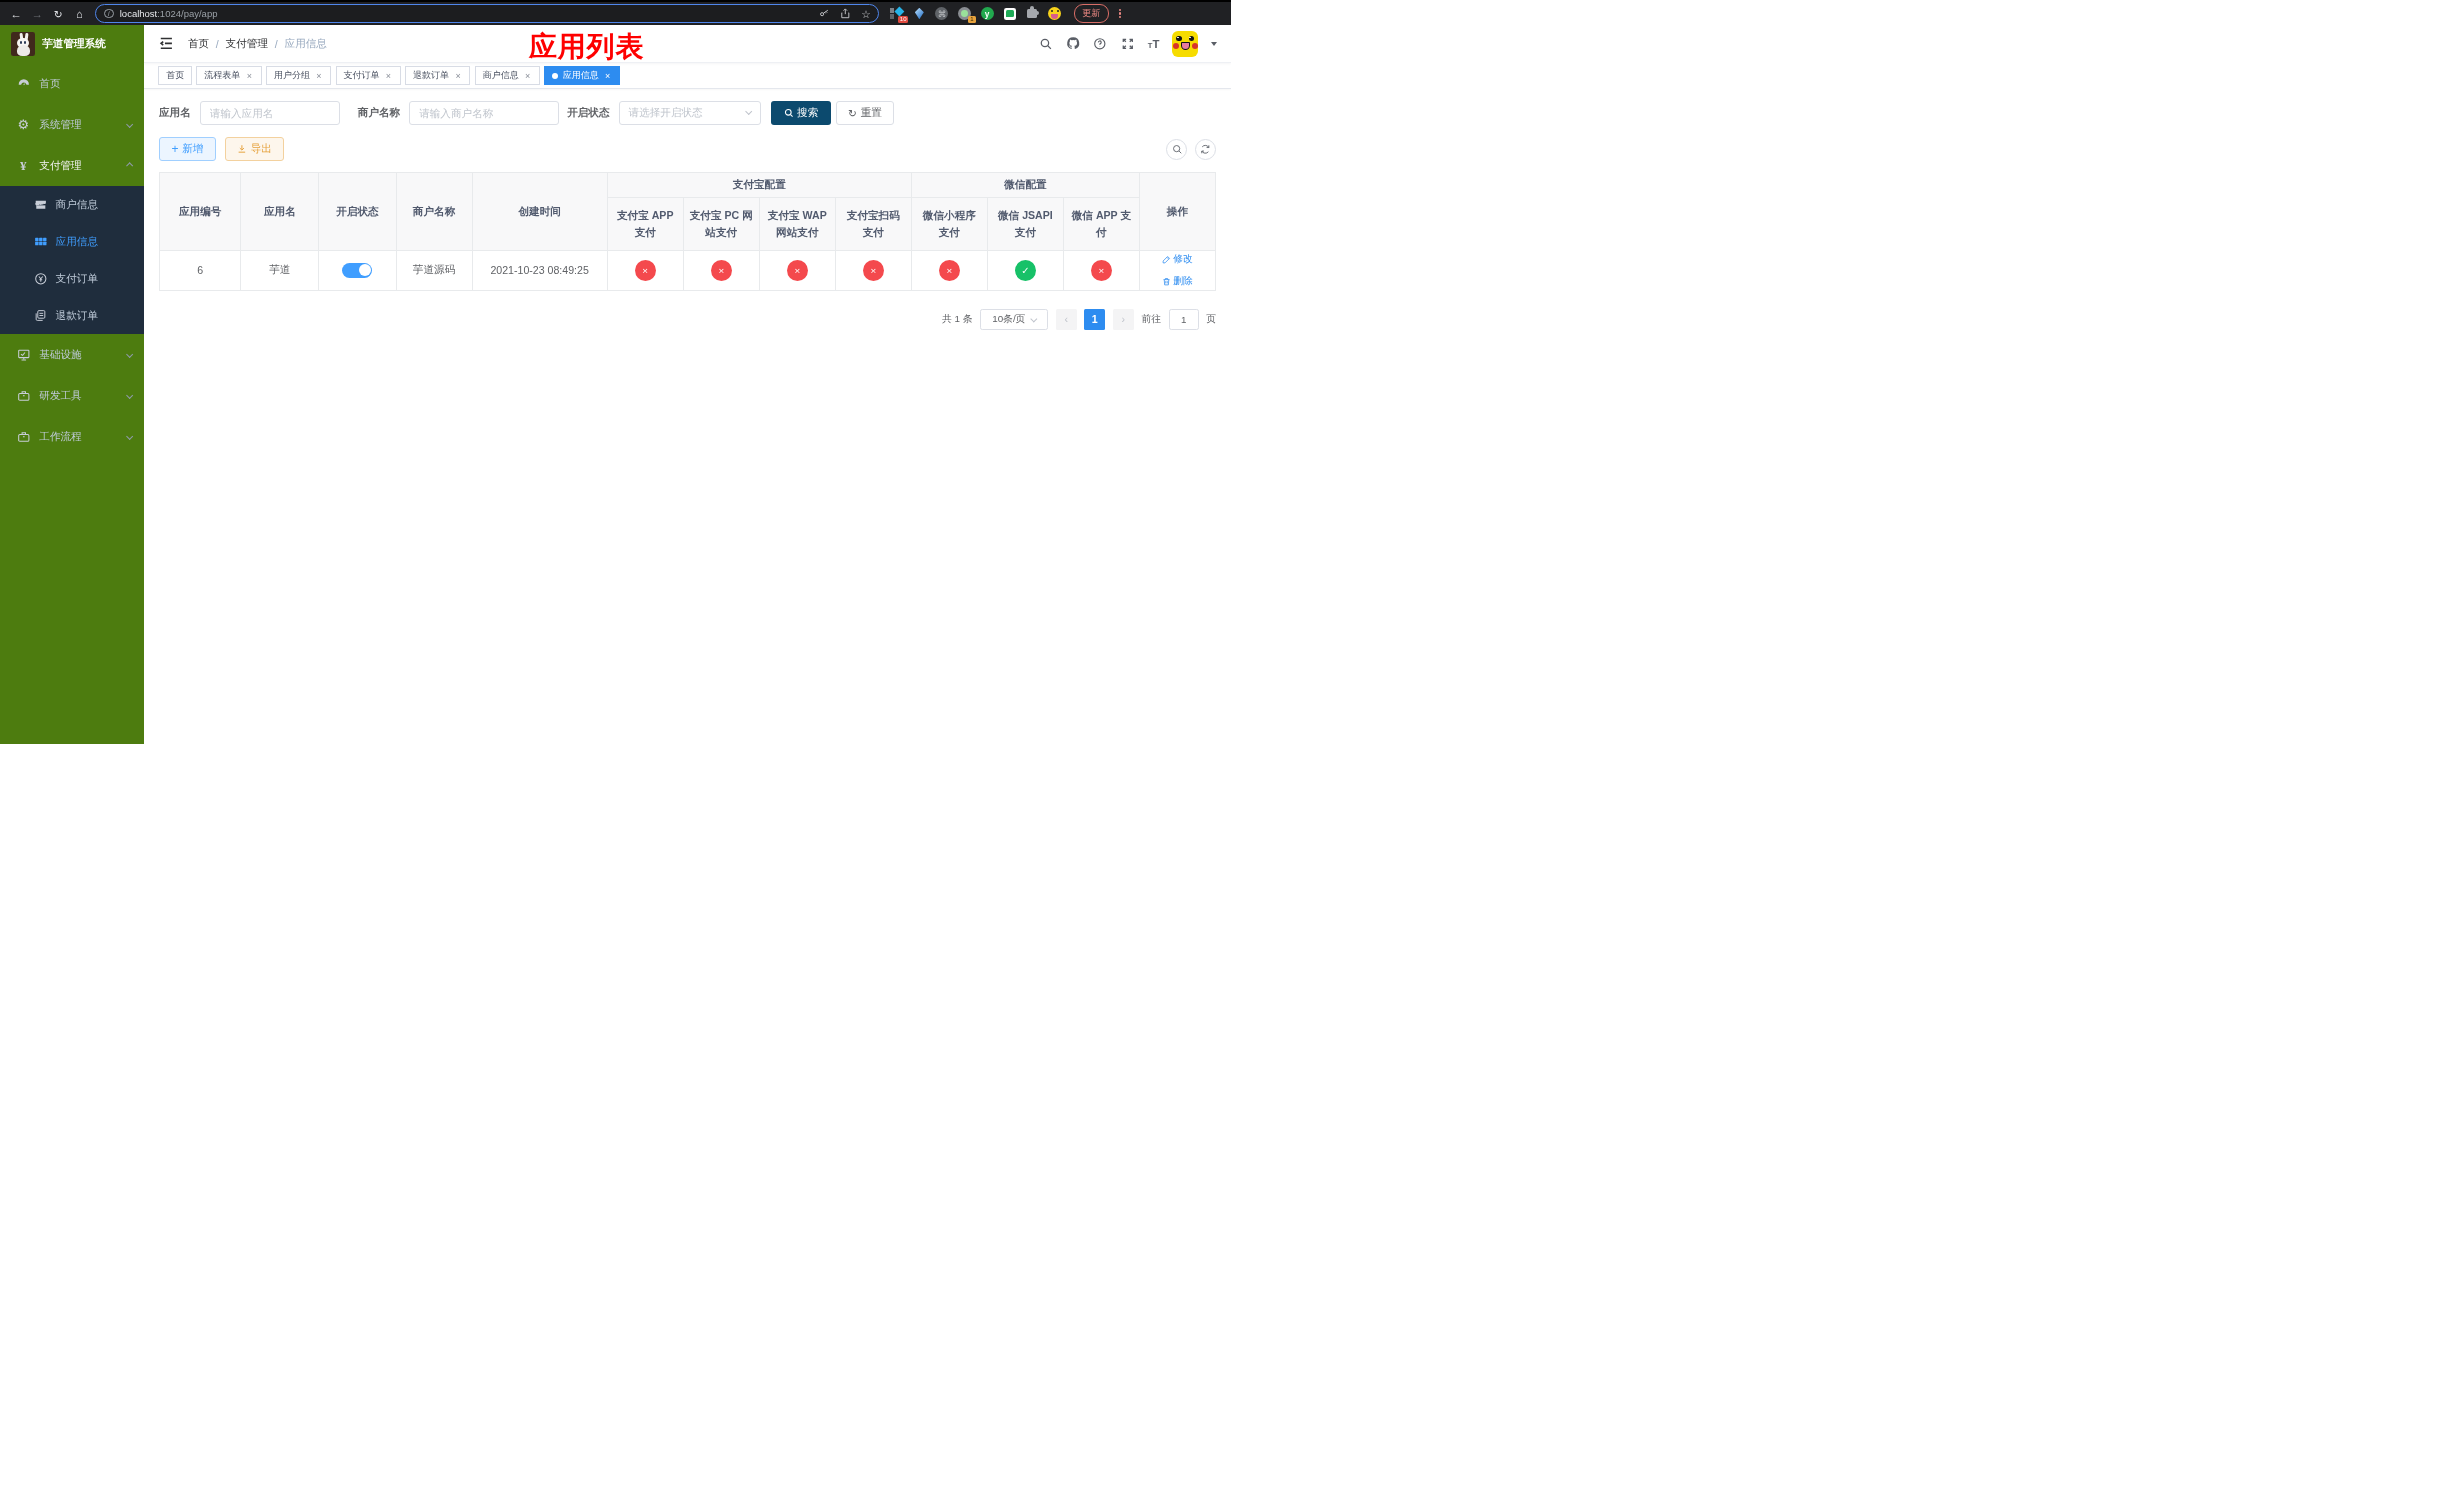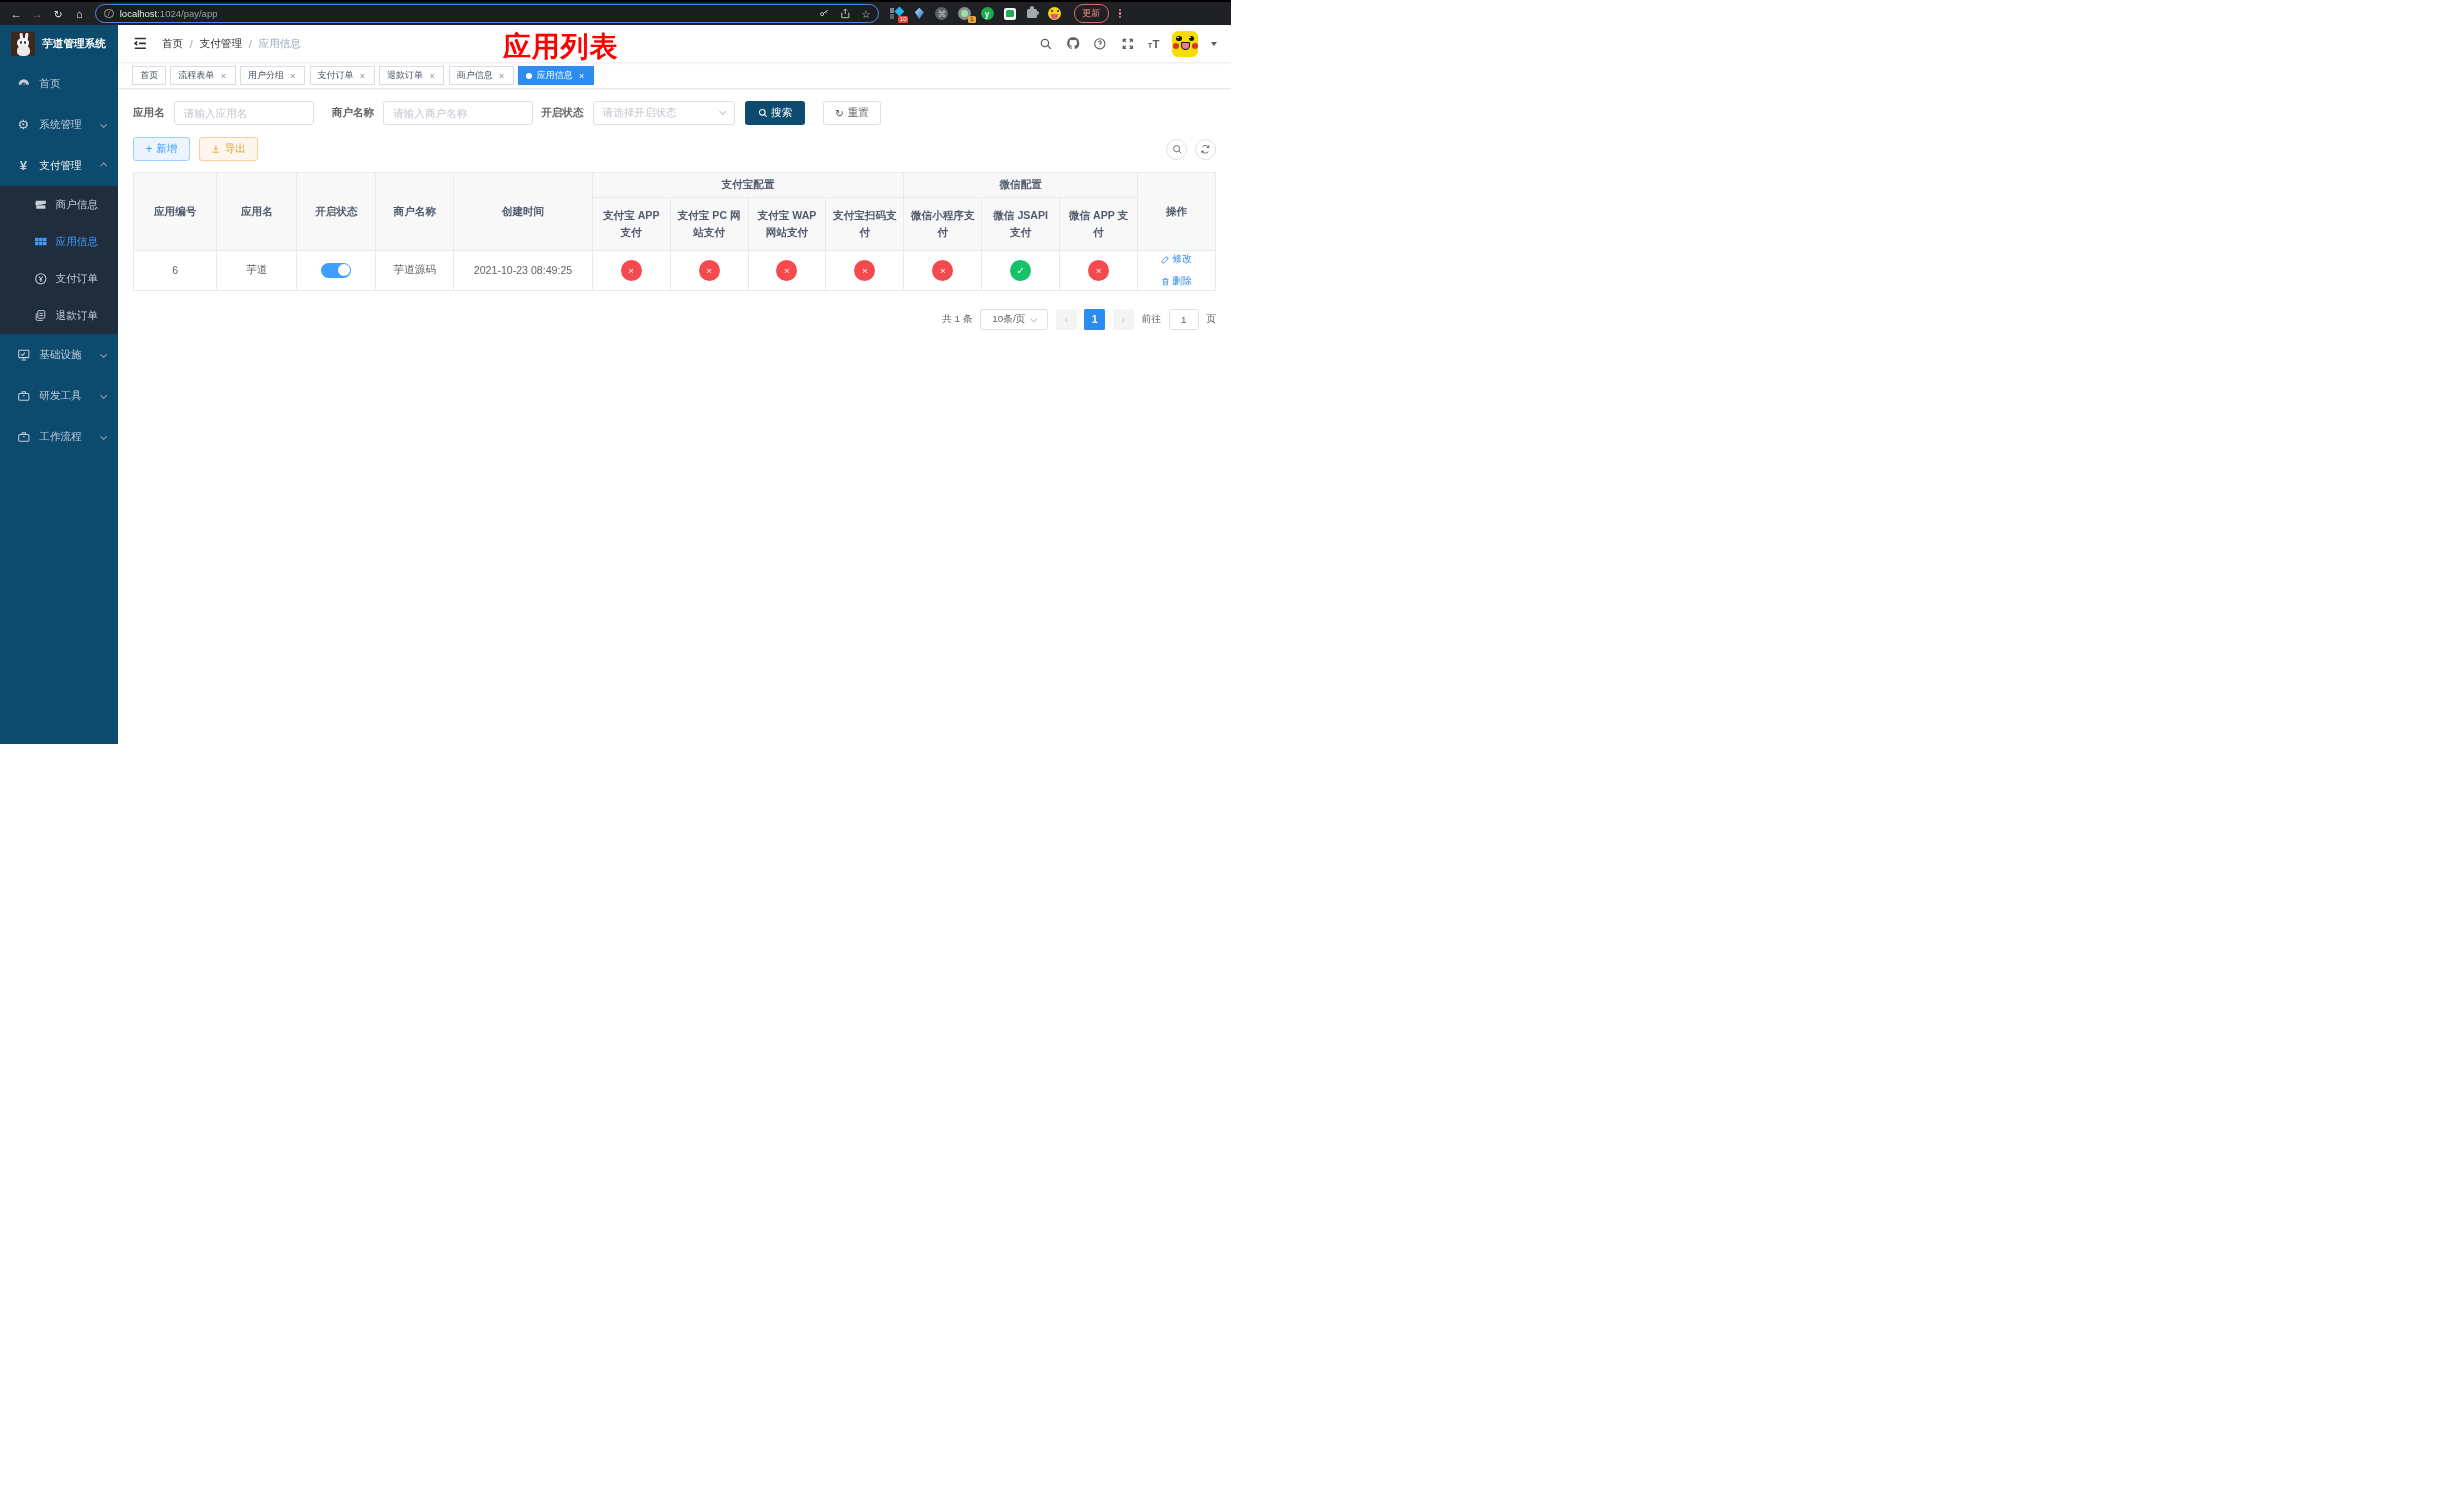--- a/index.html
+++ b/index.html
@@ -49,21 +49,21 @@
   .emoji i{ position:absolute; top:3px; width:2.3px; height:2.3px; border-radius:50%; background:#222;}
   .emoji i.l{left:2.3px;} .emoji i.r{right:2.3px;}
   .emoji b{ position:absolute; bottom:1.5px; left:3px; width:6.8px; height:4.5px; background:#d95b8a; border-radius:0 0 4.5px 4.5px;}
   .update-pill{ margin-left:12px; border:0.8px solid #d96d66; color:#ee8a84; font-size:9px;
     padding:2.3px 7.6px; border-radius:9px; cursor:pointer; }
   .kebab{ width:10.6px; display:flex; flex-direction:column; align-items:center; gap:1.5px; margin-left:6px; cursor:pointer;}
   .kebab i{ width:2.3px; height:2.3px; border-radius:50%; background:#ee8a84;}
 
   
   .app{ display:flex; height:719px; }
-  .sidebar{ width:118px; background:#0c4a6e; color:#bfcbd9; flex-shrink:0; }
+  .sidebar{ width:144px; background:#4d7c0f; color:#bfcbd9; flex-shrink:0;font-family:Liberation Serif, serif; }
   .logo-row{ height:38px; display:flex; align-items:center; padding-left:10.6px; gap:7.6px; }
   .logo-img{ width:24px; height:24px; border-radius:2.3px; background:#40291c; position:relative; overflow:hidden;}
   .logo-img .ear{ position:absolute; top:0.8px; width:3px; height:8.3px; background:#f2f0ee; border-radius:2.3px;}
   .logo-img .ear.l{ left:9px; transform:rotate(-8deg);}
   .logo-img .ear.r{ left:14.4px; transform:rotate(8deg);}
   .logo-img .head{ position:absolute; top:6px; left:6.8px; width:11.4px; height:9.8px; background:#f7f5f3; border-radius:50%;}
   .logo-img .body{ position:absolute; top:13px; left:6px; width:13.6px; height:11.4px; background:#eceae7; border-radius:50% 50% 40% 40%;}
   .logo-img .eye{ position:absolute; top:9px; width:2.3px; height:3px; border-radius:50%; background:#2a3a55;}
   .logo-img .eye.l{left:9px;} .logo-img .eye.r{left:13.6px;}
   .logo-title{ color:#fff; font-size:10.6px; font-weight:700; }
@@ -125,21 +125,21 @@
     color:#606266; outline:none; font-family:inherit;}
   .f-input::placeholder{ color:#bfc4cc; }
   .w1{ width:140px; margin-right:18px;} .w2{ width:150px; margin-right:8px;}
   .f-select{ width:142px; height:24px; border:0.8px solid #dcdfe6; border-radius:3px; display:flex;
     align-items:center; padding:0 9px; color:#bfc4cc; cursor:pointer; margin-right:10.6px;}
   .f-select .chev{ margin-left:auto; width:5.3px; height:5.3px; border-right:1.1px solid #c0c4cc;
     border-bottom:1.1px solid #c0c4cc; transform:rotate(45deg) translateY(-1.5px);}
   .btn{ height:24px; border-radius:3px; font-size:10.6px; display:inline-flex; align-items:center;
     justify-content:center; cursor:pointer; padding:0 11.4px; gap:3.8px; border:0.8px solid transparent; font-family:inherit;}
   .btn-primary{ background:#0c4a6e; color:#fff; }
-  .btn-plain{ background:#fff; border-color:#dcdfe6; color:#606266; margin-left:18px;}
+  .btn-plain{ background:#fff; border-color:#dcdfe6; color:#606266; margin-left:5px;}
   .btn-add{ background:#ecf5ff; border-color:#a0cfff; color:#409eff; }
   .btn-export{ background:#fdf6ec; border-color:#f3d19e; color:#e6a23c; margin-left:9px;}
   .i-refresh::after{ content:"\21BB"; font-size:10.6px; }
   .plus::after{ content:"+"; font-size:12px; line-height:1;}
 
   .toolbar-row{ display:flex; align-items:center; margin-top:12px; }
   .tool-circles{ margin-left:auto; display:flex; gap:7.6px; }
   .circle-btn{ width:21px; height:21px; border:0.8px solid #dcdfe6; border-radius:50%; background:#fff;
     display:flex; align-items:center; justify-content:center; color:#5a5e66; cursor:pointer;}
 

